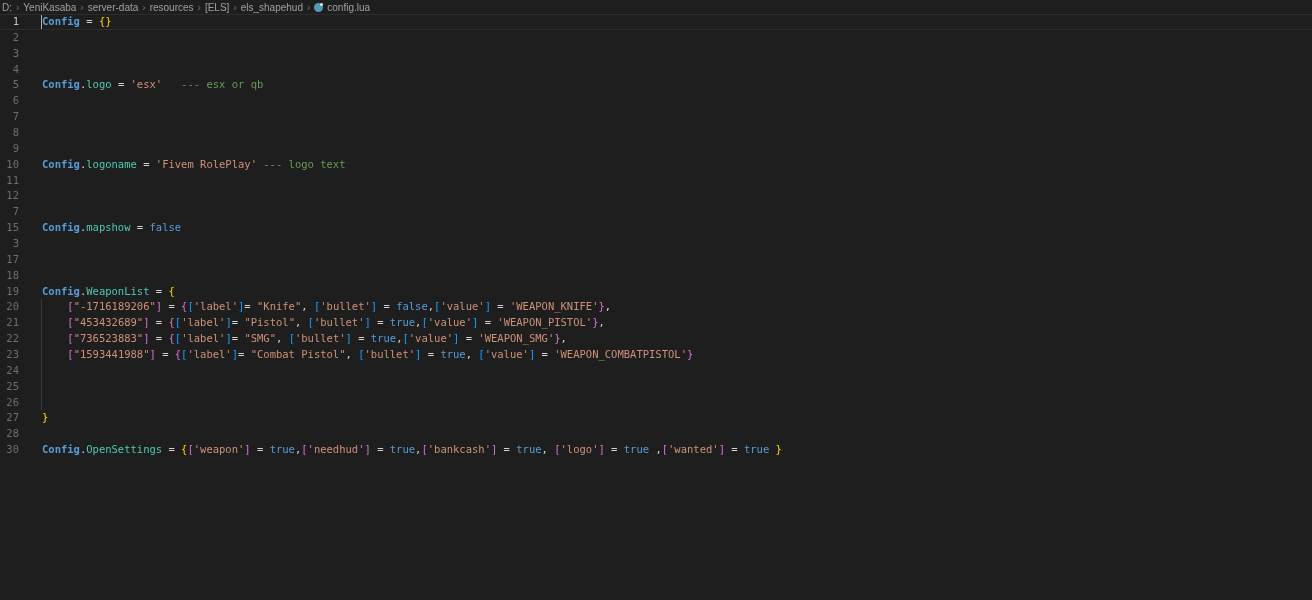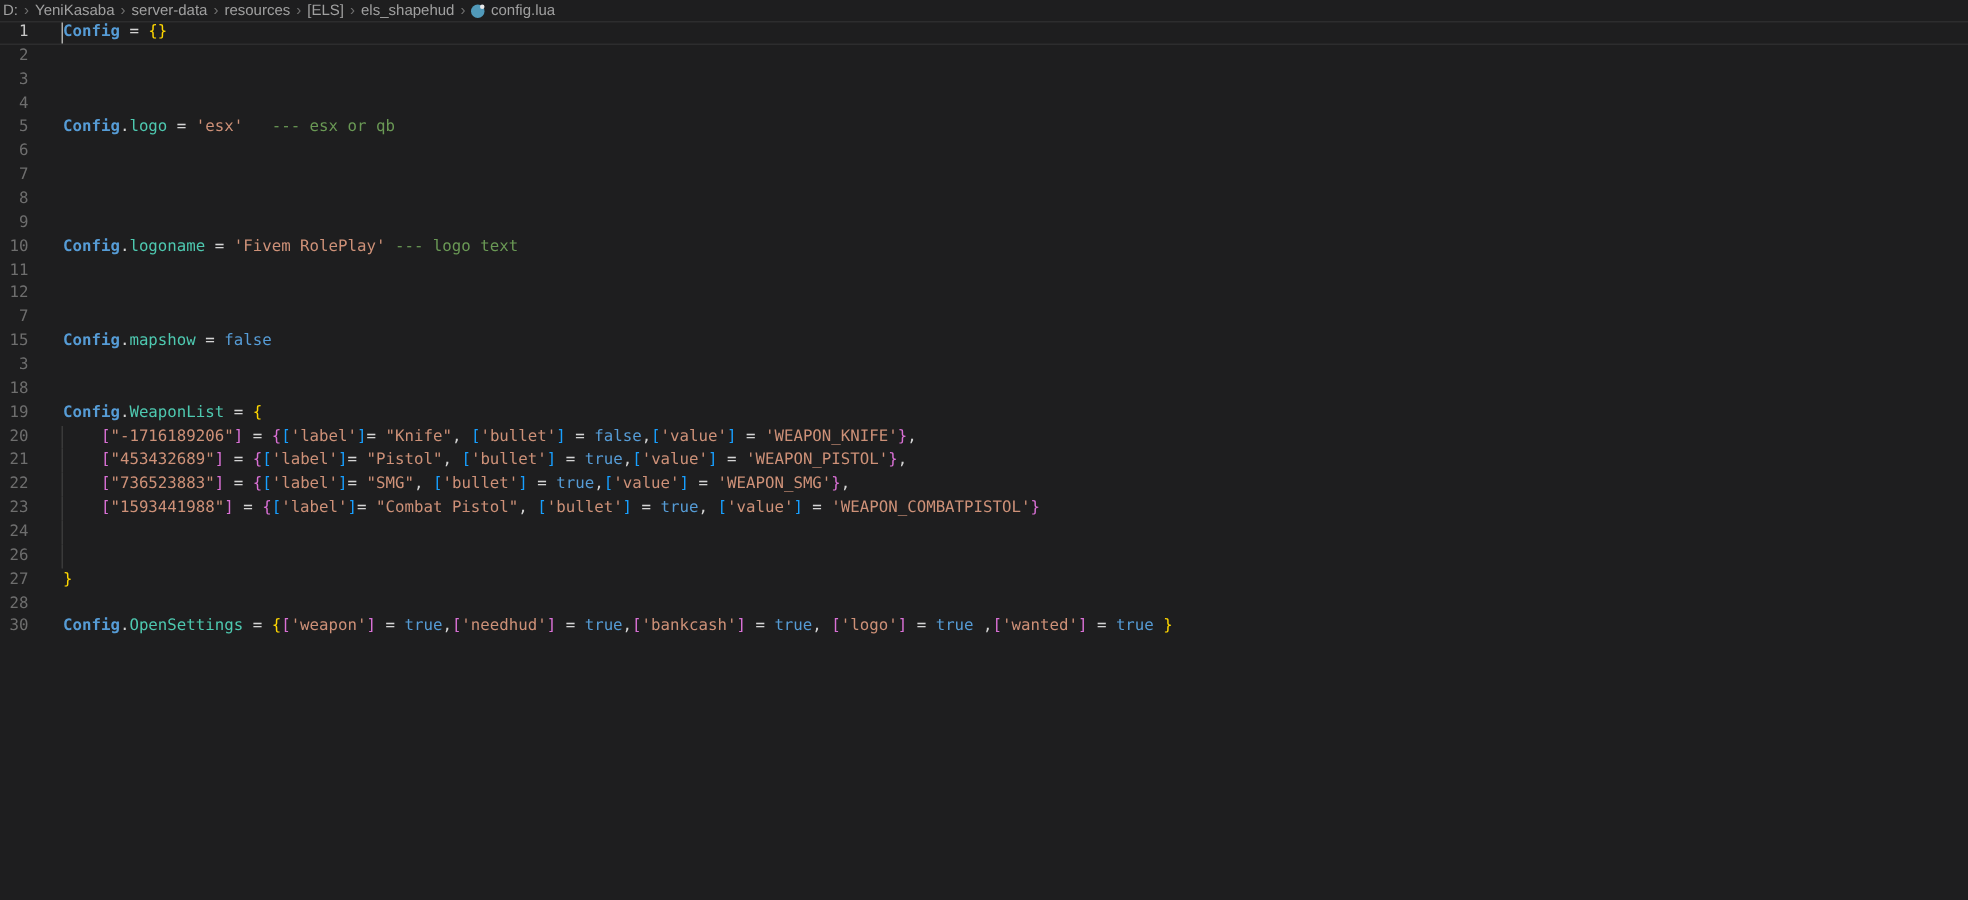--- a/index.html
+++ b/index.html
@@ -131,24 +131,26 @@
     <div class="line"><span class="ln">6</span><span class="content"></span></div>
     <div class="line"><span class="ln">7</span><span class="content"></span></div>
     <div class="line"><span class="ln">8</span></div>
     <div class="line"><span class="ln">9</span><span class="content"></span></div>
     <div class="line"><span class="ln">10</span><span class="content"><span class="tk-cfg">Config</span><span class="tk-pun">.</span><span class="tk-prop">logoname</span><span class="tk-pun"> = </span><span class="tk-str">'Fivem RolePlay'</span><span class="tk-pun"> </span><span class="tk-cmt">--- logo text</span></span></div>
     <div class="line"><span class="ln">11</span><span class="content"></span></div>
     <div class="line"><span class="ln">12</span><span class="content"></span></div>
     <div class="line"><span class="ln">7</span><span class="content"></span></div>
     <div class="line"><span class="ln">15</span><span class="content"><span class="tk-cfg">Config</span><span class="tk-pun">.</span><span class="tk-prop">mapshow</span><span class="tk-pun"> = </span><span class="tk-kw">false</span></span></div>
     <div class="line"><span class="ln">3</span><span class="content"></span></div>
+    <div class="line"><span class="ln">17</span><span class="content"></span></div>
     <div class="line"><span class="ln">18</span><span class="content"></span></div>
     <div class="line"><span class="ln">19</span><span class="content"><span class="tk-cfg">Config</span><span class="tk-pun">.</span><span class="tk-prop">WeaponList</span><span class="tk-pun"> = </span><span class="tk-b1">{</span></span></div>
     <div class="line"><span class="ln">20</span><span class="indent-guide"></span><span class="content"><span class="tk-pun">    </span><span class="tk-b2">[</span><span class="tk-str">"-1716189206"</span><span class="tk-b2">]</span><span class="tk-pun"> = </span><span class="tk-b2">{</span><span class="tk-b3">[</span><span class="tk-str">'label'</span><span class="tk-b3">]</span><span class="tk-pun">= </span><span class="tk-str">"Knife"</span><span class="tk-pun">, </span><span class="tk-b3">[</span><span class="tk-str">'bullet'</span><span class="tk-b3">]</span><span class="tk-pun"> = </span><span class="tk-kw">false</span><span class="tk-pun">,</span><span class="tk-b3">[</span><span class="tk-str">'value'</span><span class="tk-b3">]</span><span class="tk-pun"> = </span><span class="tk-str">'WEAPON_KNIFE'</span><span class="tk-b2">}</span><span class="tk-pun">,</span></span></div>
     <div class="line"><span class="ln">21</span><span class="indent-guide"></span><span class="content"><span class="tk-pun">    </span><span class="tk-b2">[</span><span class="tk-str">"453432689"</span><span class="tk-b2">]</span><span class="tk-pun"> = </span><span class="tk-b2">{</span><span class="tk-b3">[</span><span class="tk-str">'label'</span><span class="tk-b3">]</span><span class="tk-pun">= </span><span class="tk-str">"Pistol"</span><span class="tk-pun">, </span><span class="tk-b3">[</span><span class="tk-str">'bullet'</span><span class="tk-b3">]</span><span class="tk-pun"> = </span><span class="tk-kw">true</span><span class="tk-pun">,</span><span class="tk-b3">[</span><span class="tk-str">'value'</span><span class="tk-b3">]</span><span class="tk-pun"> = </span><span class="tk-str">'WEAPON_PISTOL'</span><span class="tk-b2">}</span><span class="tk-pun">,</span></span></div>
     <div class="line"><span class="ln">22</span><span class="indent-guide"></span><span class="content"><span class="tk-pun">    </span><span class="tk-b2">[</span><span class="tk-str">"736523883"</span><span class="tk-b2">]</span><span class="tk-pun"> = </span><span class="tk-b2">{</span><span class="tk-b3">[</span><span class="tk-str">'label'</span><span class="tk-b3">]</span><span class="tk-pun">= </span><span class="tk-str">"SMG"</span><span class="tk-pun">, </span><span class="tk-b3">[</span><span class="tk-str">'bullet'</span><span class="tk-b3">]</span><span class="tk-pun"> = </span><span class="tk-kw">true</span><span class="tk-pun">,</span><span class="tk-b3">[</span><span class="tk-str">'value'</span><span class="tk-b3">]</span><span class="tk-pun"> = </span><span class="tk-str">'WEAPON_SMG'</span><span class="tk-b2">}</span><span class="tk-pun">,</span></span></div>
     <div class="line"><span class="ln">23</span><span class="indent-guide"></span><span class="content"><span class="tk-pun">    </span><span class="tk-b2">[</span><span class="tk-str">"1593441988"</span><span class="tk-b2">]</span><span class="tk-pun"> = </span><span class="tk-b2">{</span><span class="tk-b3">[</span><span class="tk-str">'label'</span><span class="tk-b3">]</span><span class="tk-pun">= </span><span class="tk-str">"Combat Pistol"</span><span class="tk-pun">, </span><span class="tk-b3">[</span><span class="tk-str">'bullet'</span><span class="tk-b3">]</span><span class="tk-pun"> = </span><span class="tk-kw">true</span><span class="tk-pun">, </span><span class="tk-b3">[</span><span class="tk-str">'value'</span><span class="tk-b3">]</span><span class="tk-pun"> = </span><span class="tk-str">'WEAPON_COMBATPISTOL'</span><span class="tk-b2">}</span></span></div>
     <div class="line"><span class="ln">24</span><span class="indent-guide"></span><span class="content"></span></div>
+    <div class="line"><span class="ln">25</span><span class="indent-guide"></span><span class="content"></span></div>
     <div class="line"><span class="ln">26</span><span class="indent-guide"></span><span class="content"></span></div>
     <div class="line"><span class="ln">27</span><span class="content"><span class="tk-b1">}</span></span></div>
     <div class="line"><span class="ln">28</span><span class="content"></span></div>
     <div class="line"><span class="ln">30</span><span class="content"><span class="tk-cfg">Config</span><span class="tk-pun">.</span><span class="tk-prop">OpenSettings</span><span class="tk-pun"> = </span><span class="tk-b1">{</span><span class="tk-b2">[</span><span class="tk-str">'weapon'</span><span class="tk-b2">]</span><span class="tk-pun"> = </span><span class="tk-kw">true</span><span class="tk-pun">,</span><span class="tk-b2">[</span><span class="tk-str">'needhud'</span><span class="tk-b2">]</span><span class="tk-pun"> = </span><span class="tk-kw">true</span><span class="tk-pun">,</span><span class="tk-b2">[</span><span class="tk-str">'bankcash'</span><span class="tk-b2">]</span><span class="tk-pun"> = </span><span class="tk-kw">true</span><span class="tk-pun">, </span><span class="tk-b2">[</span><span class="tk-str">'logo'</span><span class="tk-b2">]</span><span class="tk-pun"> = </span><span class="tk-kw">true</span><span class="tk-pun"> ,</span><span class="tk-b2">[</span><span class="tk-str">'wanted'</span><span class="tk-b2">]</span><span class="tk-pun"> = </span><span class="tk-kw">true</span><span class="tk-pun"> </span><span class="tk-b1">}</span></span></div>
   </div>
 
 </body></html>

